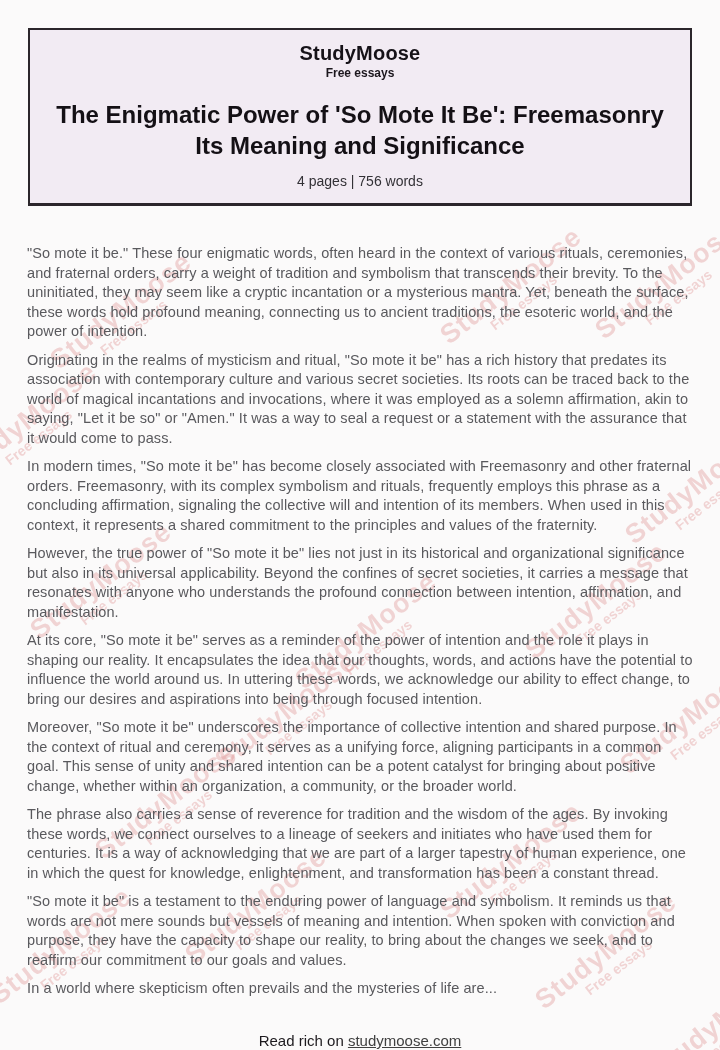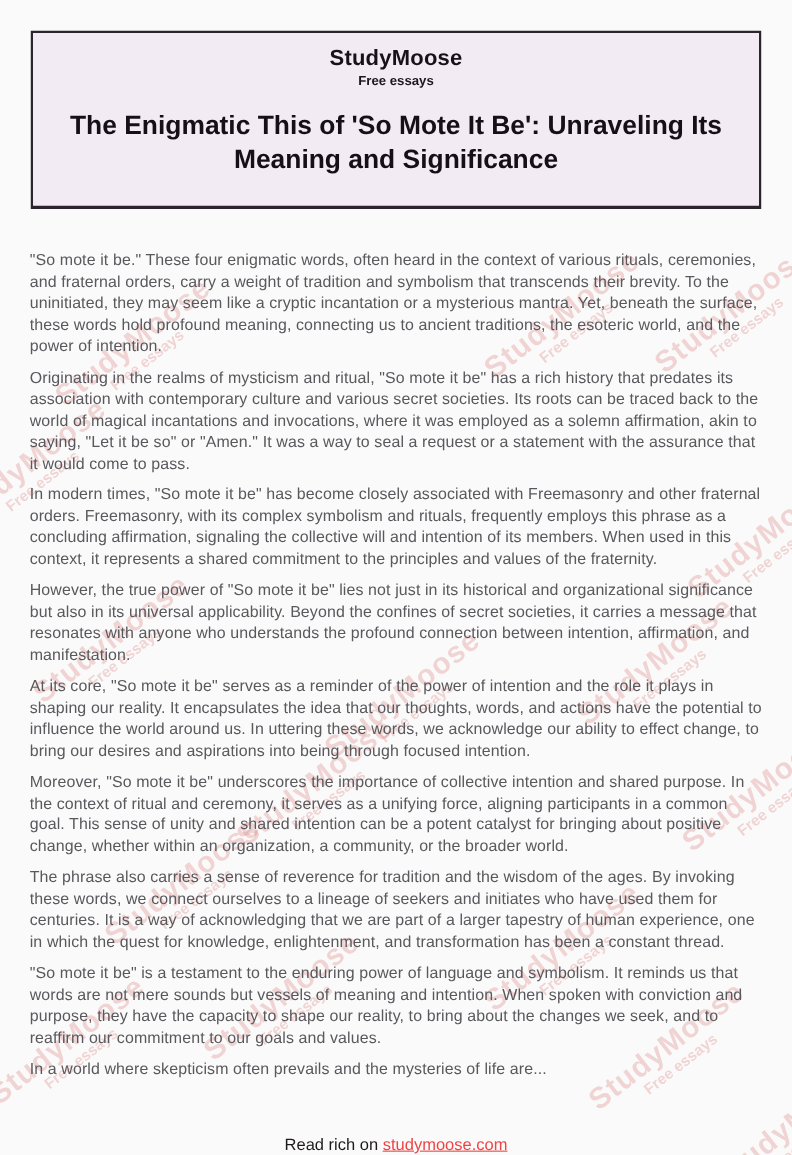--- a/index.html
+++ b/index.html
@@ -76,21 +76,21 @@
   
   .footer {
     position: absolute; z-index: 2;
     left: 0; right: 0;
     top: 1004px;
     text-align: center;
     font-size: 15px;
     color: #1d1a1e;
   }
   .footer a {
-    color: #ef4444;
+    color: #404040;
     font-weight: 500;
   }
 </style>
 </head>
 <body>
 
 <div class="wm-layer">
     <div class="wm" style="left: 40px; top: 295px; color: rgb(217, 124, 124);">
       <span class="wm-brand">StudyMoose</span>
       <span class="wm-tag">Free essays</span>
@@ -155,21 +155,22 @@
       <span class="wm-brand">StudyMoose</span>
       <span class="wm-tag">Free essays</span>
     </div>
   </div>
 
 <div class="page">
 
   <div class="header-box">
     <div class="brand">StudyMoose</div>
     <div class="tagline">Free essays</div>
-    <h1 class="essay-title">The Enigmatic This of 'So Mote It Be': Unraveling Its Meaning and Significance</h1>
+    <h1 class="essay-title">The Enigmatic Power of 'So Mote It Be': Freemasonry Its Meaning and Significance</h1>
+    <div class="meta">4 pages | 756 words</div>
   </div>
 
   <main class="essay-body">
       <p>"So mote it be." These four enigmatic words, often heard in the context of various rituals, ceremonies, and fraternal orders, carry a weight of tradition and symbolism that transcends their brevity. To the uninitiated, they may seem like a cryptic incantation or a mysterious mantra. Yet, beneath the surface, these words hold profound meaning, connecting us to ancient traditions, the esoteric world, and the power of intention.</p>
       <p>Originating in the realms of mysticism and ritual, "So mote it be" has a rich history that predates its association with contemporary culture and various secret societies. Its roots can be traced back to the world of magical incantations and invocations, where it was employed as a solemn affirmation, akin to saying, "Let it be so" or "Amen." It was a way to seal a request or a statement with the assurance that it would come to pass.</p>
       <p>In modern times, "So mote it be" has become closely associated with Freemasonry and other fraternal orders. Freemasonry, with its complex symbolism and rituals, frequently employs this phrase as a concluding affirmation, signaling the collective will and intention of its members. When used in this context, it represents a shared commitment to the principles and values of the fraternity.</p>
       <p>However, the true power of "So mote it be" lies not just in its historical and organizational significance but also in its universal applicability. Beyond the confines of secret societies, it carries a message that resonates with anyone who understands the profound connection between intention, affirmation, and manifestation.</p>
       <p>At its core, "So mote it be" serves as a reminder of the power of intention and the role it plays in shaping our reality. It encapsulates the idea that our thoughts, words, and actions have the potential to influence the world around us. In uttering these words, we acknowledge our ability to effect change, to bring our desires and aspirations into being through focused intention.</p>
       <p>Moreover, "So mote it be" underscores the importance of collective intention and shared purpose. In the context of ritual and ceremony, it serves as a unifying force, aligning participants in a common goal. This sense of unity and shared intention can be a potent catalyst for bringing about positive change, whether within an organization, a community, or the broader world.</p>
       <p>The phrase also carries a sense of reverence for tradition and the wisdom of the ages. By invoking these words, we connect ourselves to a lineage of seekers and initiates who have used them for centuries. It is a way of acknowledging that we are part of a larger tapestry of human experience, one in which the quest for knowledge, enlightenment, and transformation has been a constant thread.</p>

